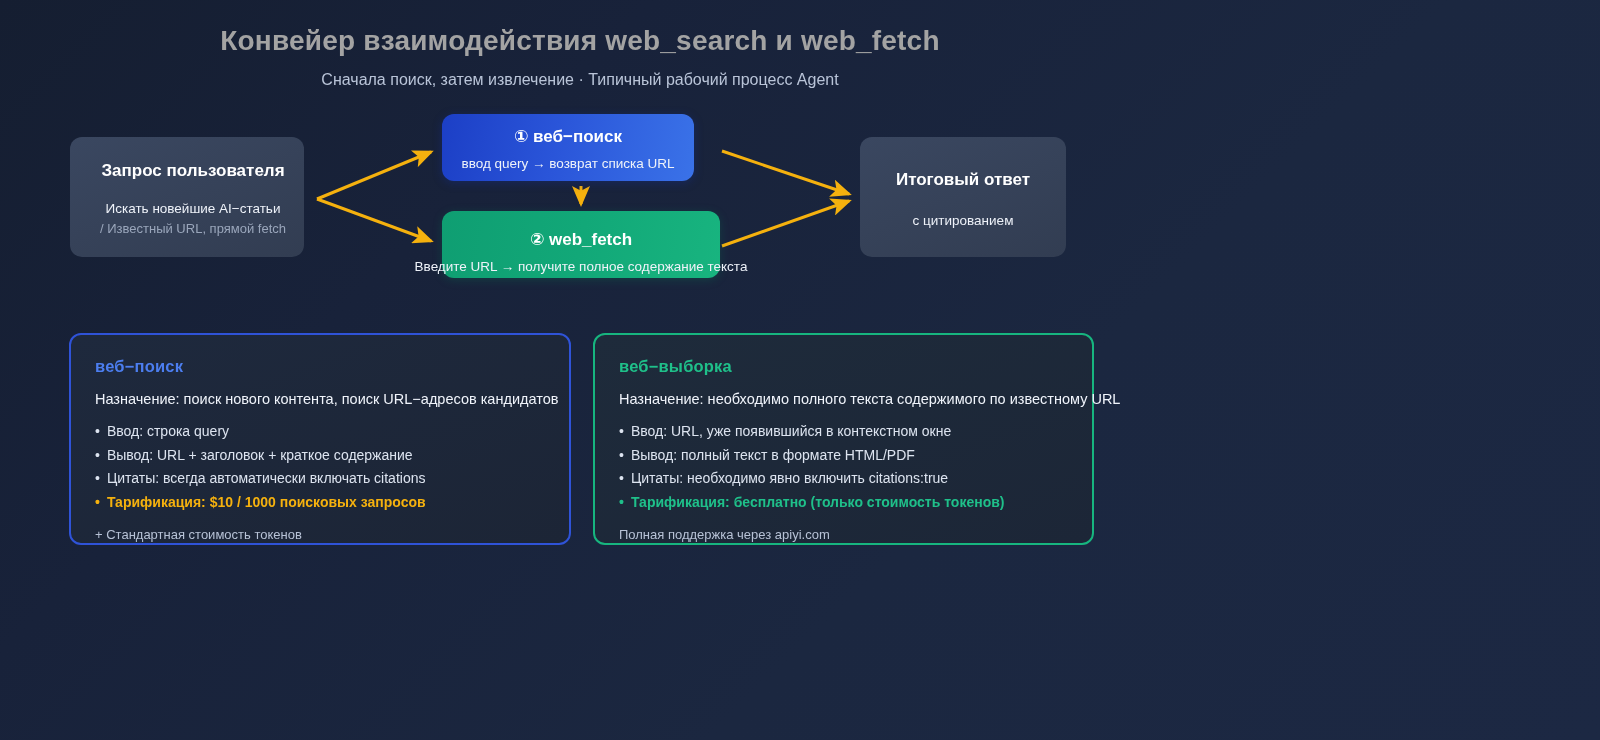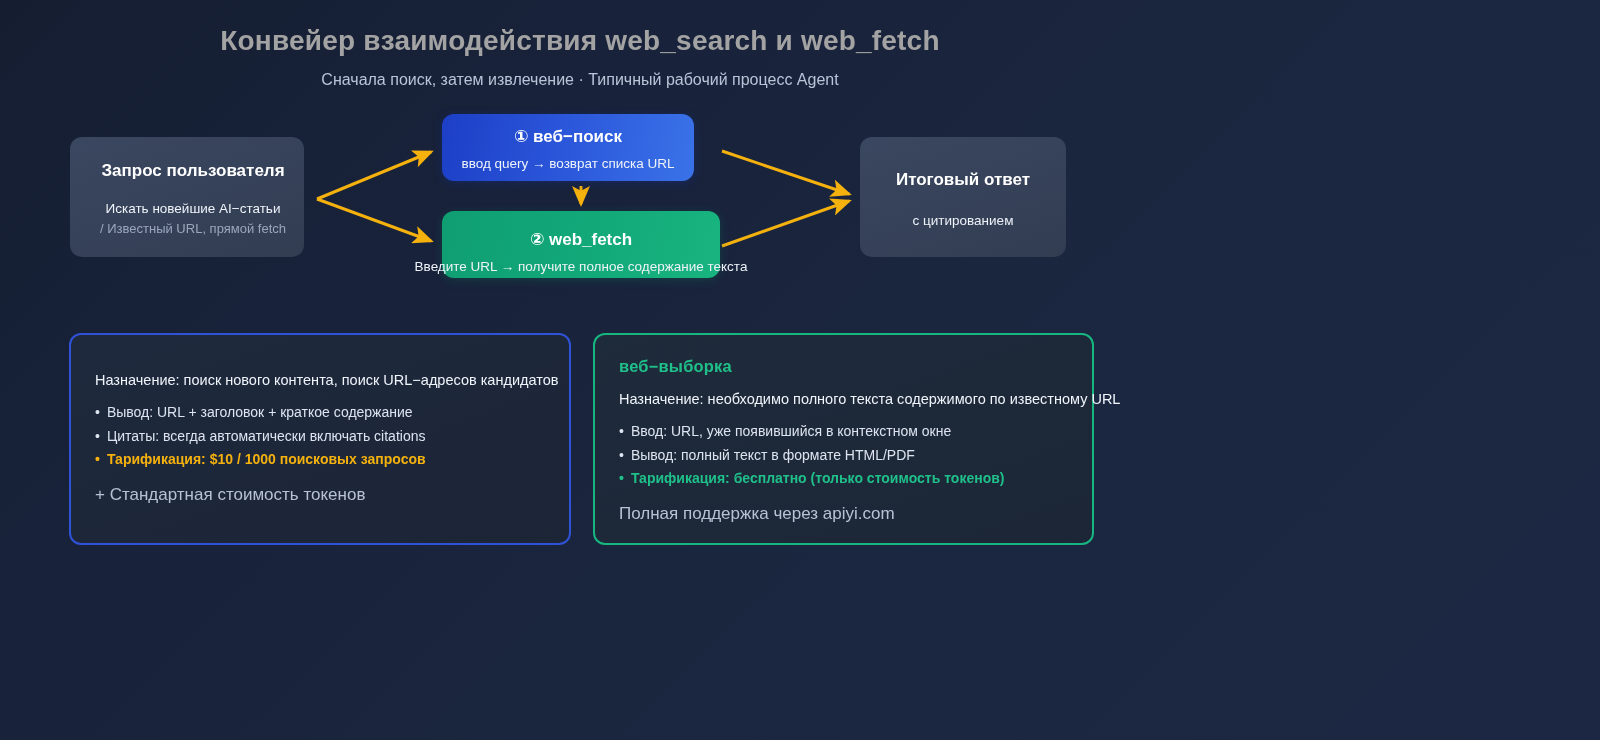--- a/index.html
+++ b/index.html
@@ -216,21 +216,21 @@
     color: #f5b10e;
     font-weight: bold;
   }
   .panel-list li.accent-green {
     color: #1fc08a;
     font-weight: bold;
   }
 
   .panel-footnote {
     margin-top: 13px;
-    font-size: 17px;
+    font-size: 13px;
     color: #b7c2d6;
     white-space: nowrap;
   }
 
   
   .clip {
     overflow: hidden;
   }
 </style>
 </head>
@@ -282,31 +282,34 @@
     <div class="node-sub">Введите URL → получите полное содержание текста</div>
   </div>
 
   <div class="node node-plain" id="node-final">
     <div class="node-title">Итоговый ответ</div>
     <div class="node-sub">с цитированием</div>
   </div>
 </div>
 
 <div class="panel clip" id="panel-search">
+  <div class="panel-heading">веб−поиск</div>
   <div class="panel-purpose">Назначение: поиск нового контента, поиск URL−адресов кандидатов</div>
   <ul class="panel-list">
+    <li>Ввод: строка query</li>
     <li>Вывод: URL + заголовок + краткое содержание</li>
     <li>Цитаты: всегда автоматически включать citations</li>
     <li class="accent-amber">Тарификация: $10 / 1000 поисковых запросов</li>
   </ul>
   <div class="panel-footnote">+ Стандартная стоимость токенов</div>
 </div>
 
 <div class="panel" id="panel-fetch">
   <div class="panel-heading">веб−выборка</div>
   <div class="panel-purpose">Назначение: необходимо полного текста содержимого по известному URL</div>
   <ul class="panel-list">
     <li>Ввод: URL, уже появившийся в контекстном окне</li>
     <li>Вывод: полный текст в формате HTML/PDF</li>
+    <li>Цитаты: необходимо явно включить citations:true</li>
     <li class="accent-green">Тарификация: бесплатно (только стоимость токенов)</li>
   </ul>
   <div class="panel-footnote">Полная поддержка через apiyi.com</div>
 </div>
 
 </body></html>

